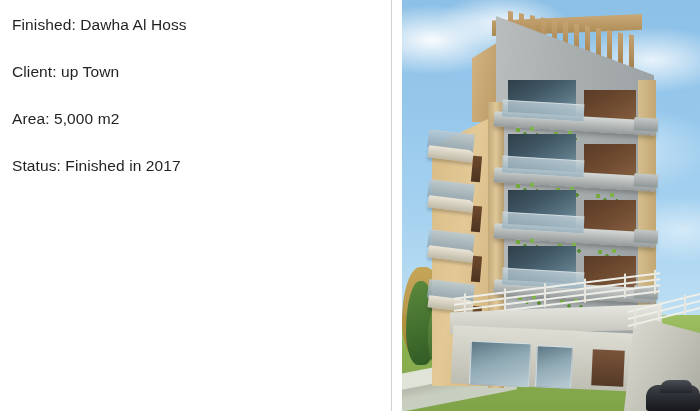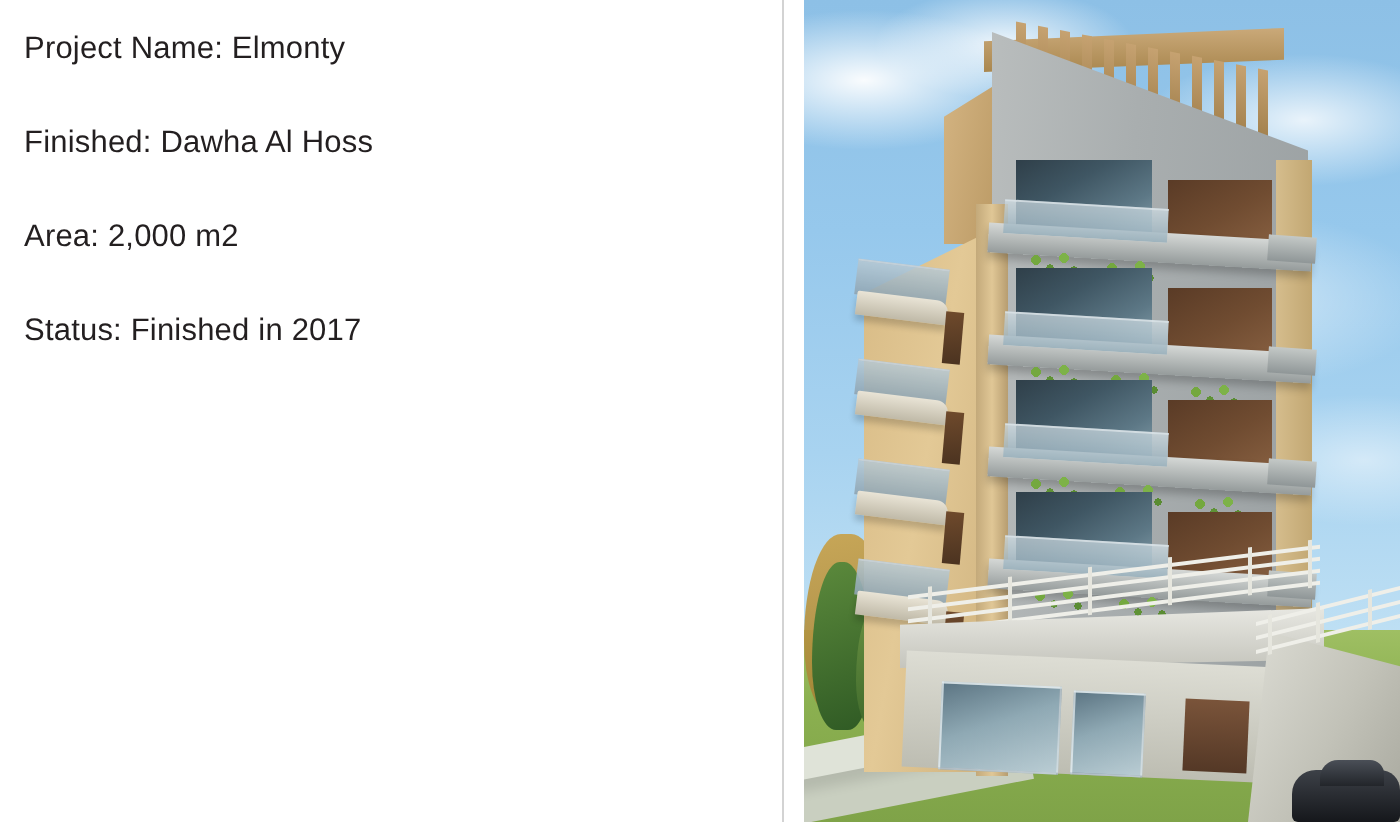--- a/index.html
+++ b/index.html
@@ -373,23 +373,23 @@
     border-radius: 9px 7px 0 0;
   }
 </style>
 </head>
 <body>
 
 <div class="page">
 
   <section class="info-panel">
     <ul class="info-list">
-      <li class="info-row">Project Name: Elmonty</li>
       <li class="info-row">Finished: Dawha Al Hoss</li>
-      <li class="info-row">Area: 2,000 m2</li>
+      <li class="info-row">Client: up Town</li>
+      <li class="info-row">Area: 5,000 m2</li>
       <li class="info-row">Status: Finished in 2017</li>
     </ul>
     <div class="panel-divider"></div>
   </section>
 
   <section class="image-panel">
     <div class="render" title="Architectural rendering of a six-storey residential apartment building with glass-railed balconies, hanging greenery, beige stucco and grey concrete bands, a louvered pergola roof, landscaped grounds and a car at the entrance ramp.">
 
       <div class="sky"></div>
 

